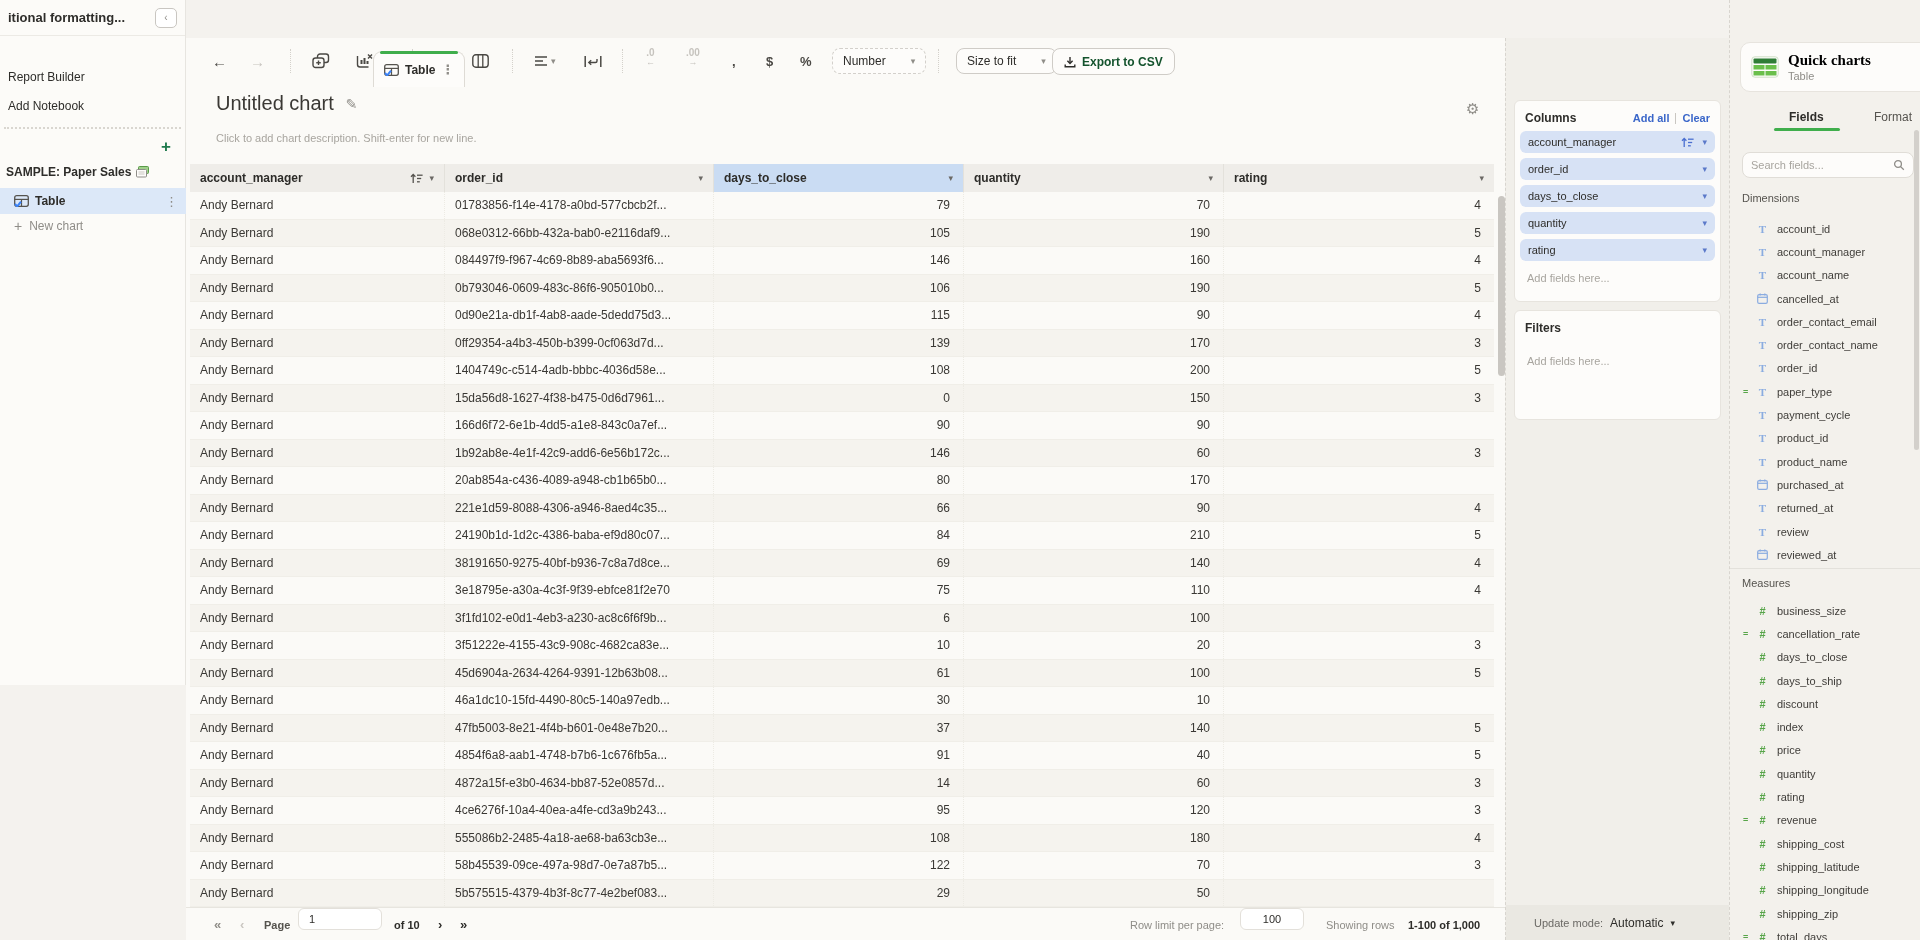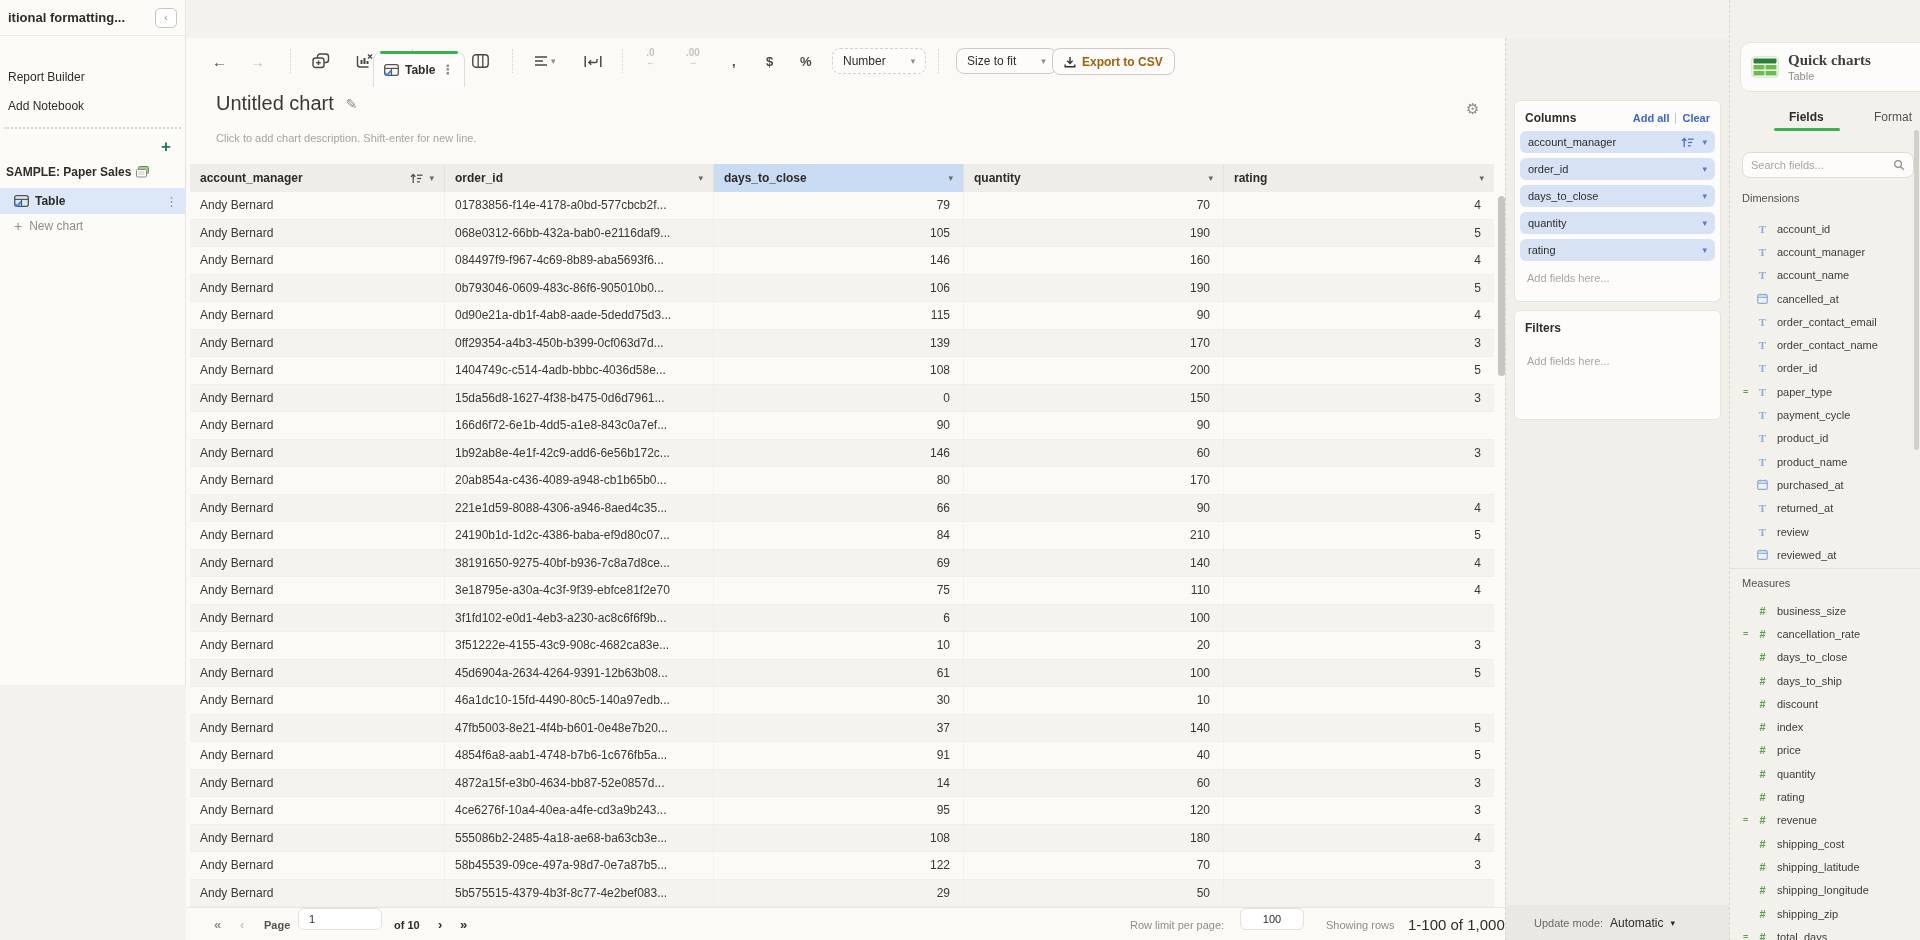--- a/index.html
+++ b/index.html
@@ -70,21 +70,21 @@
   .updown { letter-spacing:-3px; font-size:13px; font-weight:bold; padding-right:3px;}
   .decfmt { display:flex; flex-direction:column; align-items:center; line-height:1;
             color:#c6c3be; font-size:10px; font-weight:bold; }
   .decfmt .ar { font-size:9px; }
   .pill { border-radius:8px; background:#fdfcfa; padding:0 10px; font-size:12px;
           color:#2e2d2a; display:flex; align-items:center; gap:22px; height:26px; }
   .pill.dashed { border:1px dashed #d3d0cb; }
   .pill.solid { border:1px solid #cfccc7; }
   .btn { border:1px solid #cfccc7; border-radius:8px; background:#fdfcfa; height:27px;
          padding:8px 11px; display:flex; align-items:center; gap:6px; font-size:12px;
-         font-weight:bold; color:#a16207; }
+         font-weight:bold; color:#14532d; }
 
   .chart-title-row { position:absolute; left:30px; top:54px; display:flex;
                      align-items:center; gap:12px; }
   .chart-title { font-size:20px; color:#3a3834; }
   .pencil { font-size:14px; color:#8f8d88; }
   .chart-desc { position:absolute; left:30px; top:94px; font-size:11px; color:#a8a59f; }
   .gear { position:absolute; left:1280px; top:62px; font-size:15px; color:#8f8d88; }
 
   
   .tbl { position:absolute; left:4px; top:126px; width:1304px; }
@@ -144,21 +144,21 @@
   .um-value { font-size:12px; color:#2e2d2a; font-weight:500; }
   .um-caret { font-size:9px; color:#2e2d2a; }
 
   
   .fieldspanel { position:absolute; left:1729px; top:0; width:191px; height:940px;
                  background:#f3f1ec; border-left:1px dashed #d8d5cf; overflow:hidden; }
   .qc-card { position:absolute; left:10px; top:42px; width:196px; height:50px;
              background:#fdfcfa; border:1px solid #e7e4de; border-radius:10px;
              display:flex; align-items:center; gap:9px; padding-left:10px; }
   .qc-title { font-family:"Liberation Serif","DejaVu Serif",serif; font-weight:bold;
-              font-size:15px; color:#404040; line-height:1.15;text-align:center; }
+              font-size:15px; color:#000000; line-height:1.15;text-align:center; }
   .qc-sub { font-size:11px; color:#8f8d88; }
   .qc-tab { position:absolute; top:110px; font-size:12px; }
   .qc-tab.active { font-weight:bold; color:#2e2d2a; }
   .qc-tab.idle { color:#55534e; }
   .qc-underline { position:absolute; left:44px; top:128px; width:66px; height:3px;
                   background:#3fae4c; border-radius:2px; }
   .qc-search { position:absolute; left:12px; top:152px; width:172px; height:26px;
                background:#fdfcfa; border:1px solid #e0ddd7; border-radius:8px;
                display:flex; align-items:center; padding:0 8px; gap:6px; }
   .qc-search .ph { flex:1; font-size:11px; color:#a8a59f; }
@@ -574,21 +574,21 @@
       <span class="tf pgico muted" style="left:28px">«</span>
       <span class="tf pgico dim" style="left:54px">‹</span>
       <span class="tf" style="left:78px;font-size:11px;font-weight:bold;color:#55534e">Page</span>
       <span class="tf boxinput" style="left:112px;width:84px;padding-left:10px">1</span>
       <span class="tf" style="left:208px;font-size:11px;font-weight:bold">of 10</span>
       <span class="tf pgico" style="left:252px">›</span>
       <span class="tf pgico" style="left:274px">»</span>
       <span class="tf mutedlbl" style="left:944px">Row limit per page:</span>
       <span class="tf boxinput" style="left:1054px;width:64px;justify-content:center">100</span>
       <span class="tf mutedlbl" style="left:1140px">Showing rows</span>
-      <span class="tf" style="left:1222px;font-size:15px;font-weight:400">1-100 of 1,000</span>
+      <span class="tf" style="left:1222px;font-size:11px;font-weight:700">1-100 of 1,000</span>
     </div>
   </div>
 
   <div class="colpanel">
     <div class="card card1">
       <div class="cp-head">
         <span class="cp-title">Columns</span>
         <span class="cp-link">Add all</span>
         <span class="cp-linksep"></span>
         <span class="cp-link">Clear</span>

